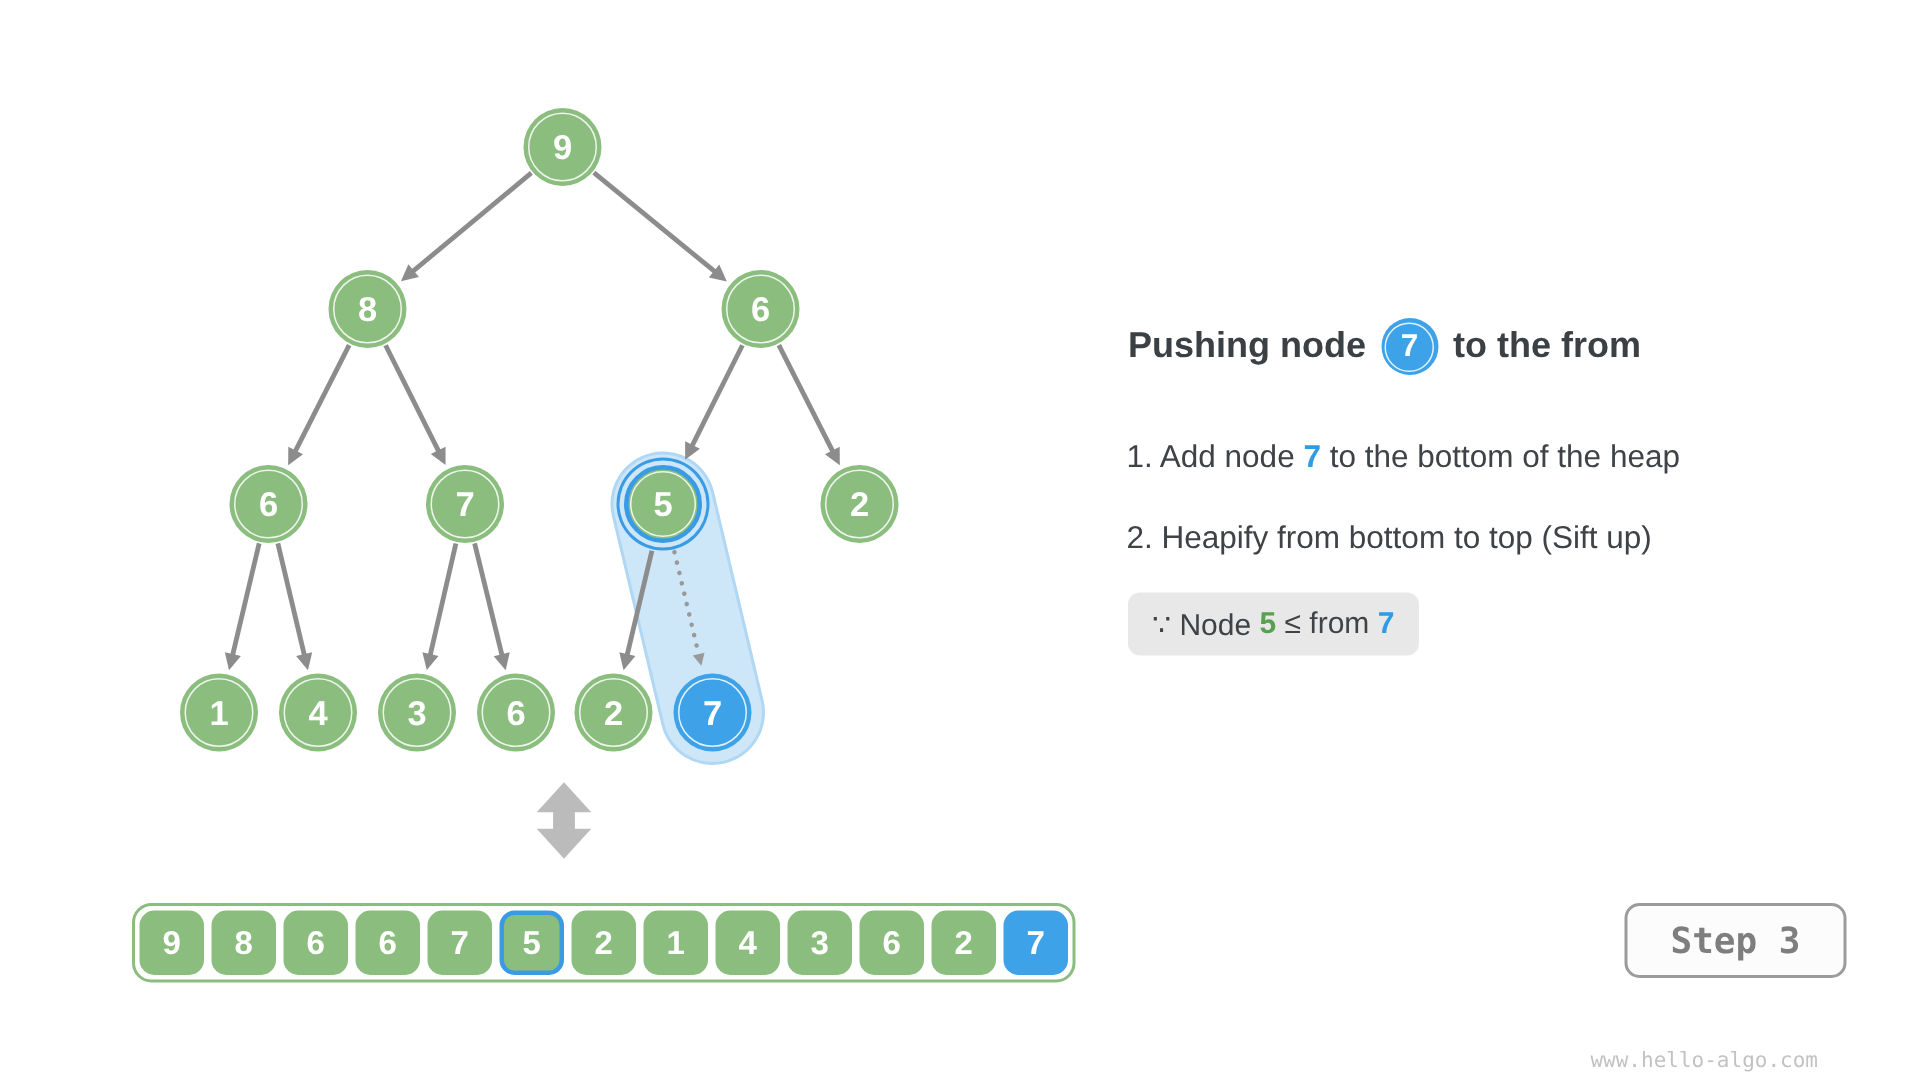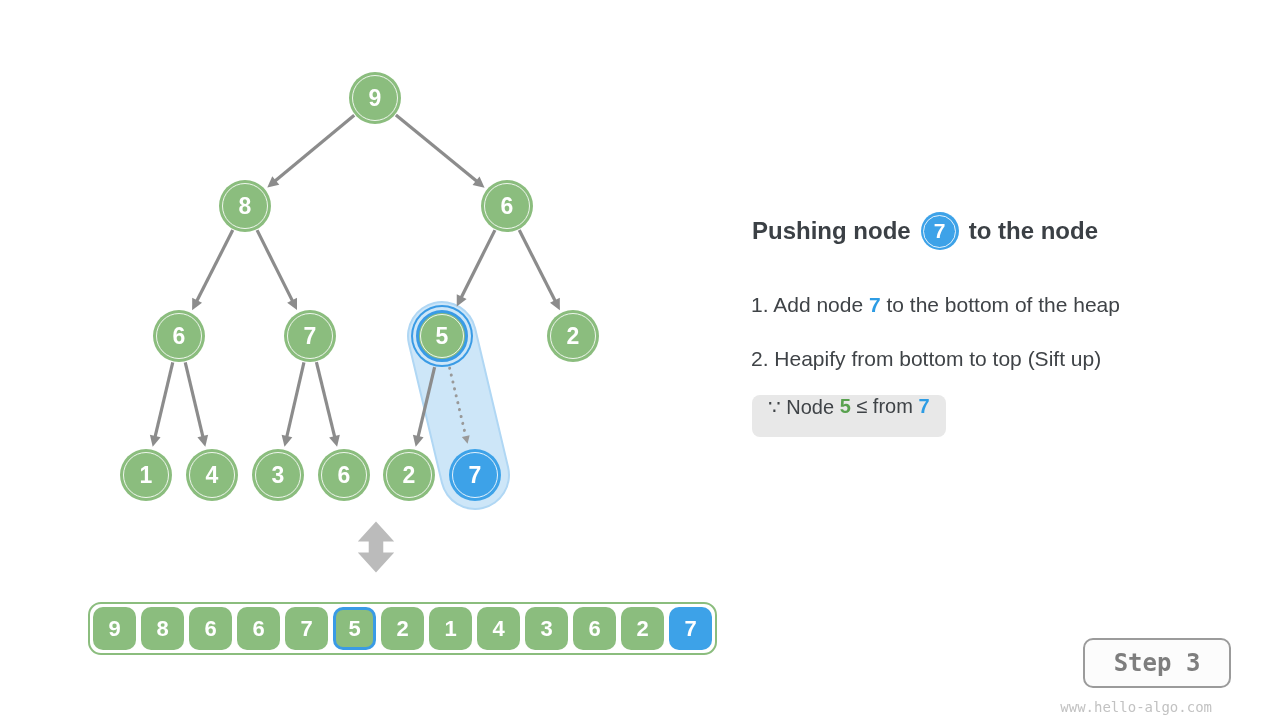--- a/index.html
+++ b/index.html
@@ -48,28 +48,28 @@
     display:inline-flex;align-items:center;justify-content:center;font-size:21px;font-weight:bold;position:relative;
   }
   .title-node::after{content:"";position:absolute;inset:2.5px;border:1.5px solid rgba(255,255,255,.85);border-radius:50%;}
   .step-line{position:absolute;left:751px;font-size:21px;color:var(--text-body);white-space:pre-wrap;text-align:right;}
   .step-line.first{top:293px;}
   .step-line.second{top:347px;}
   .em-blue{color:var(--em-blue);font-weight:bold;}
   .em-green{color:var(--em-green);font-weight:bold;}
   .note{
     position:absolute;left:752px;top:395px;height:42px;background:var(--note-bg);border-radius:8px;
-    display:inline-flex;padding:0 16px;font-size:20px;color:var(--text-body);white-space:pre;
+    display:inline-flex;align-items:center;padding:0 16px;font-size:20px;color:var(--text-body);white-space:pre;
   }
   
   .step-badge{
     position:absolute;left:1083px;top:602px;width:148px;height:50px;box-sizing:border-box;
     border:2px solid var(--step-border);border-radius:10px;background:var(--step-bg);
     color:var(--step-text);font-family:"DejaVu Sans Mono",monospace;font-weight:bold;font-size:24px;
-    display:flex;align-items:center;justify-content:center;margin-top:36px;
+    display:flex;align-items:center;justify-content:center;
   }
   .watermark{
     position:absolute;right:68px;top:678px;font-family:"DejaVu Sans Mono",monospace;
     font-size:14px;color:var(--watermark-gray);margin-top:21px;
   }
 </style>
 </head>
 <body>
 
 <div class="tree-area">
@@ -134,21 +134,21 @@
     <div class="acell">4</div>
     <div class="acell">3</div>
     <div class="acell">6</div>
     <div class="acell">2</div>
     <div class="acell blue">7</div>
   </div>
 
 <div class="panel-title">
   <span>Pushing node</span>
   <span class="title-node">7</span>
-  <span>to the node</span>
+  <span>to the from</span>
 </div>
 
 <div class="step-line first"><span>1. Add node </span><span class="em-blue">7</span><span> to the bottom of the heap</span></div>
 
 <div class="step-line second"><span>2. Heapify from bottom to top (Sift up)</span><span class="em-blue"></span><span></span></div>
 
 <div class="note"><span>∵ Node </span><span class="em-green">5</span><span> ≤ from </span><span class="em-blue">7</span></div>
 
 <div class="step-badge">Step 3</div>
 <div class="watermark">www.hello-algo.com</div>

